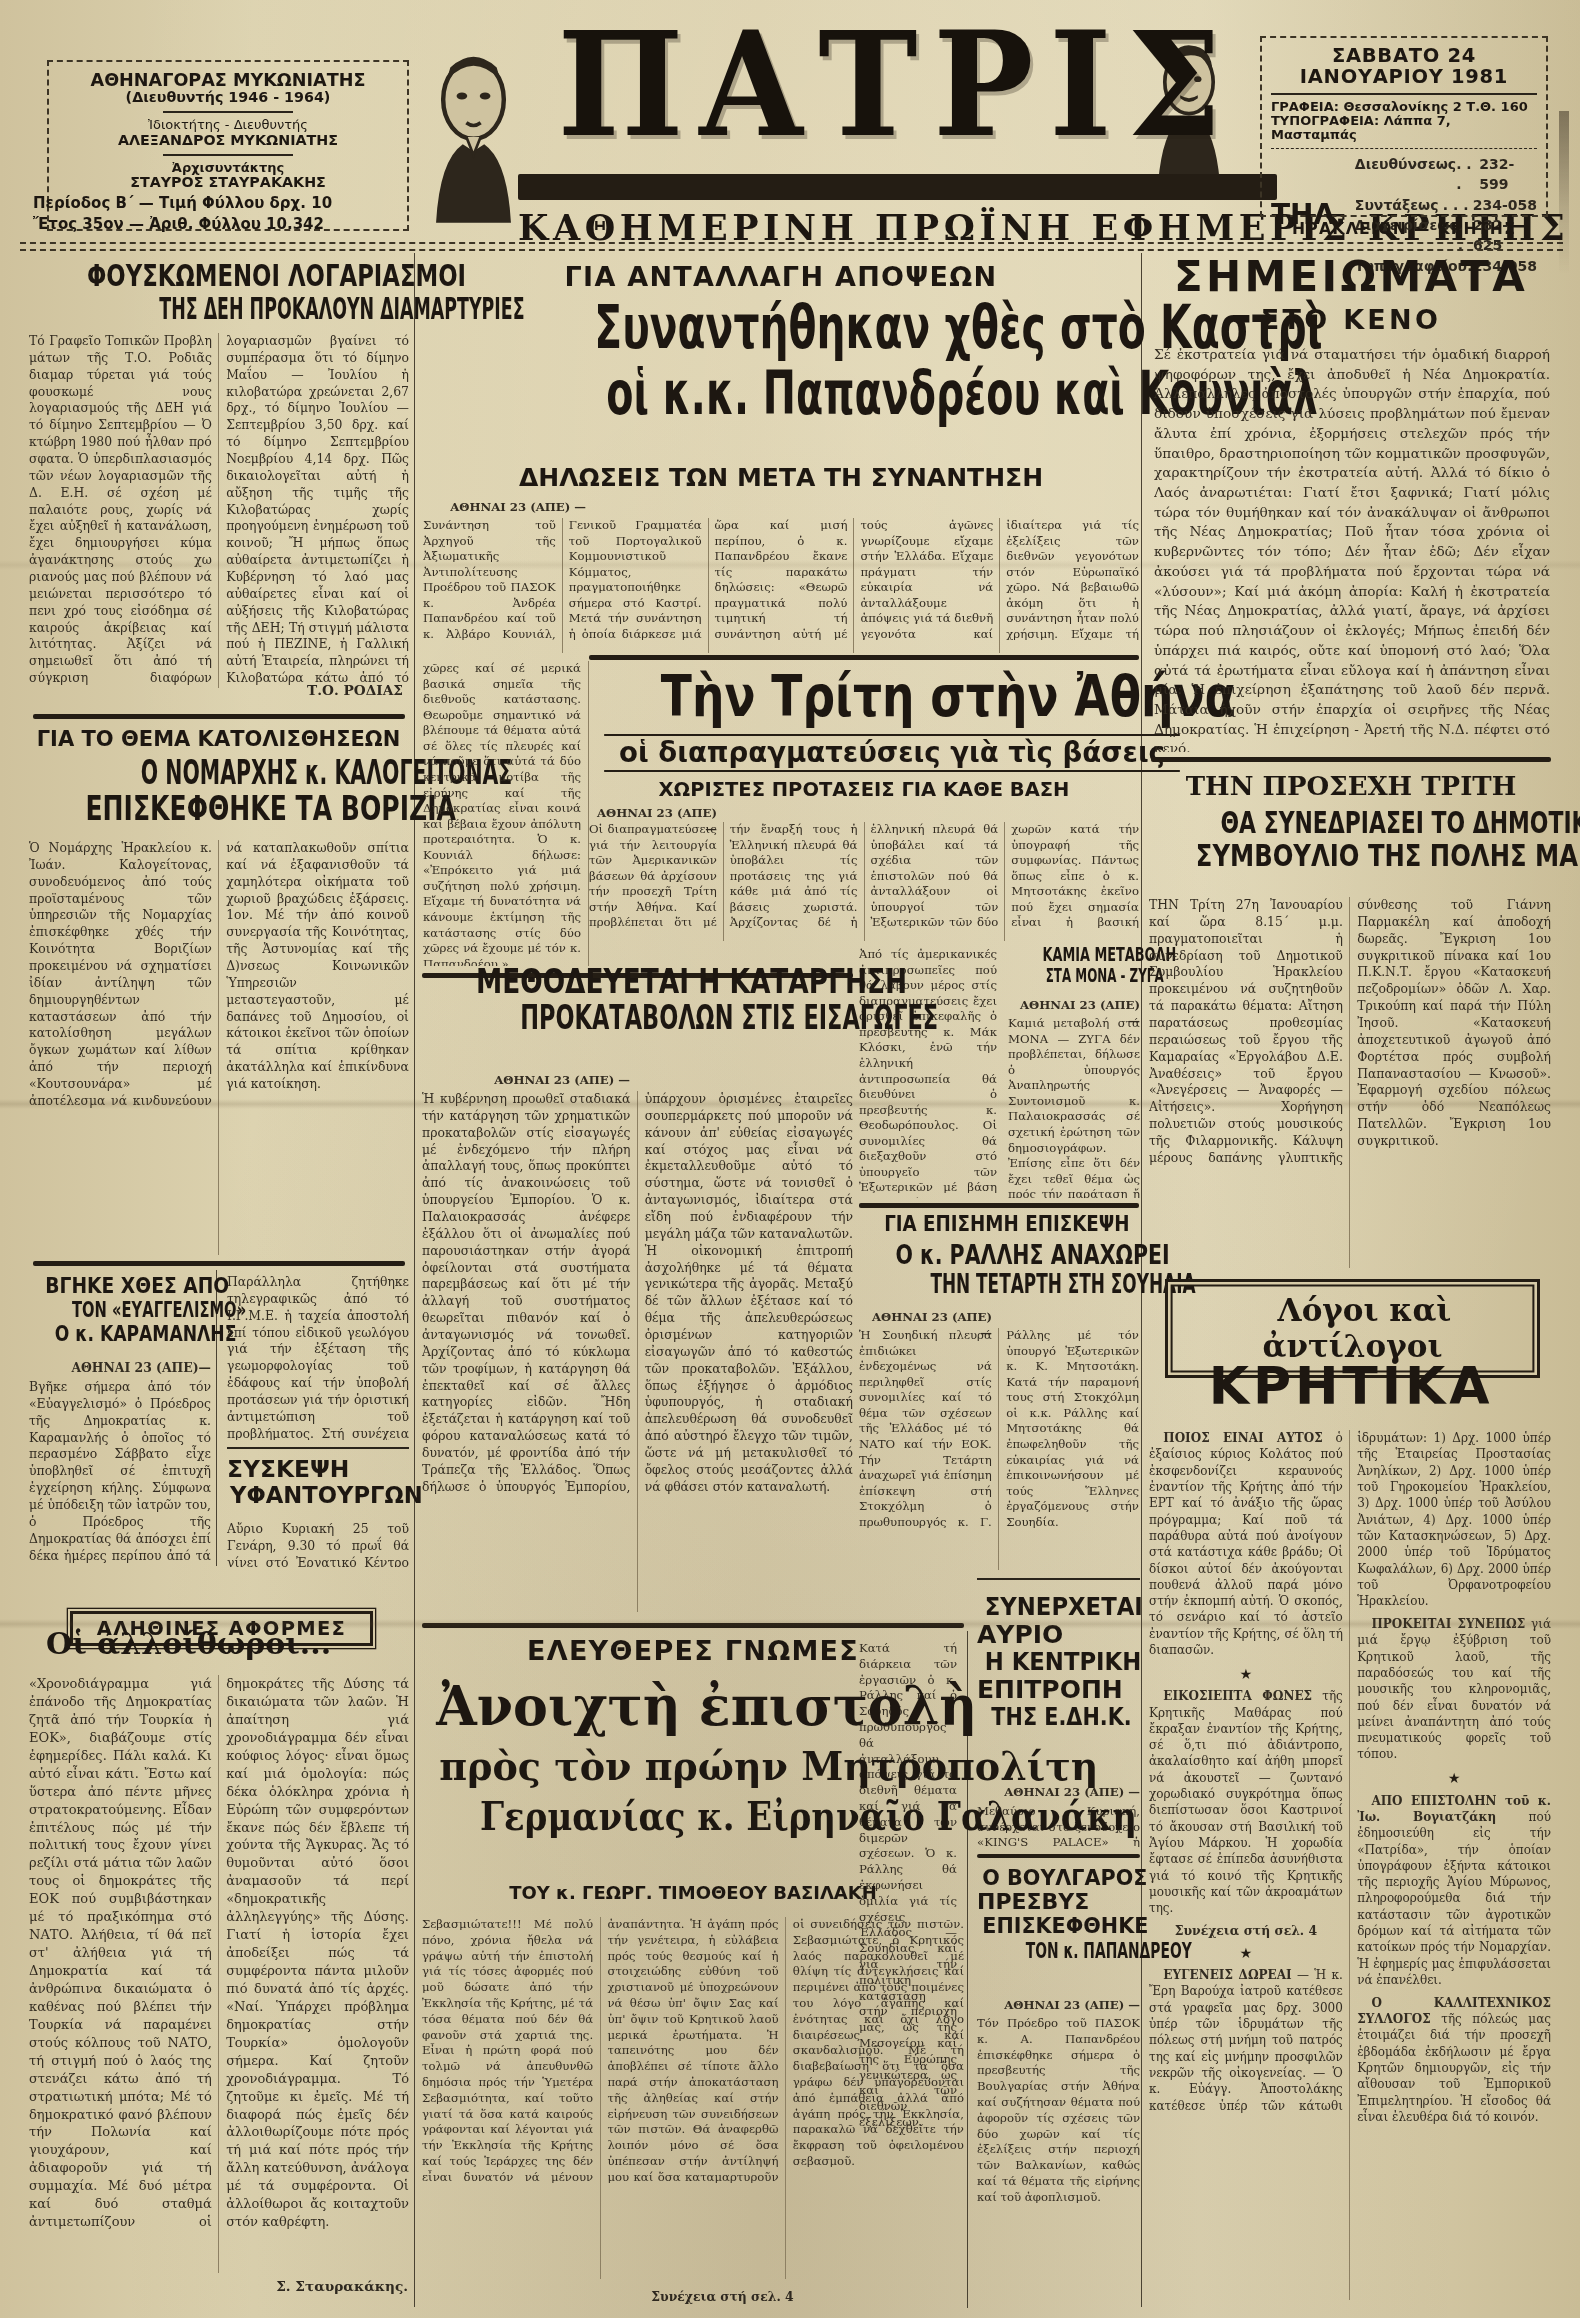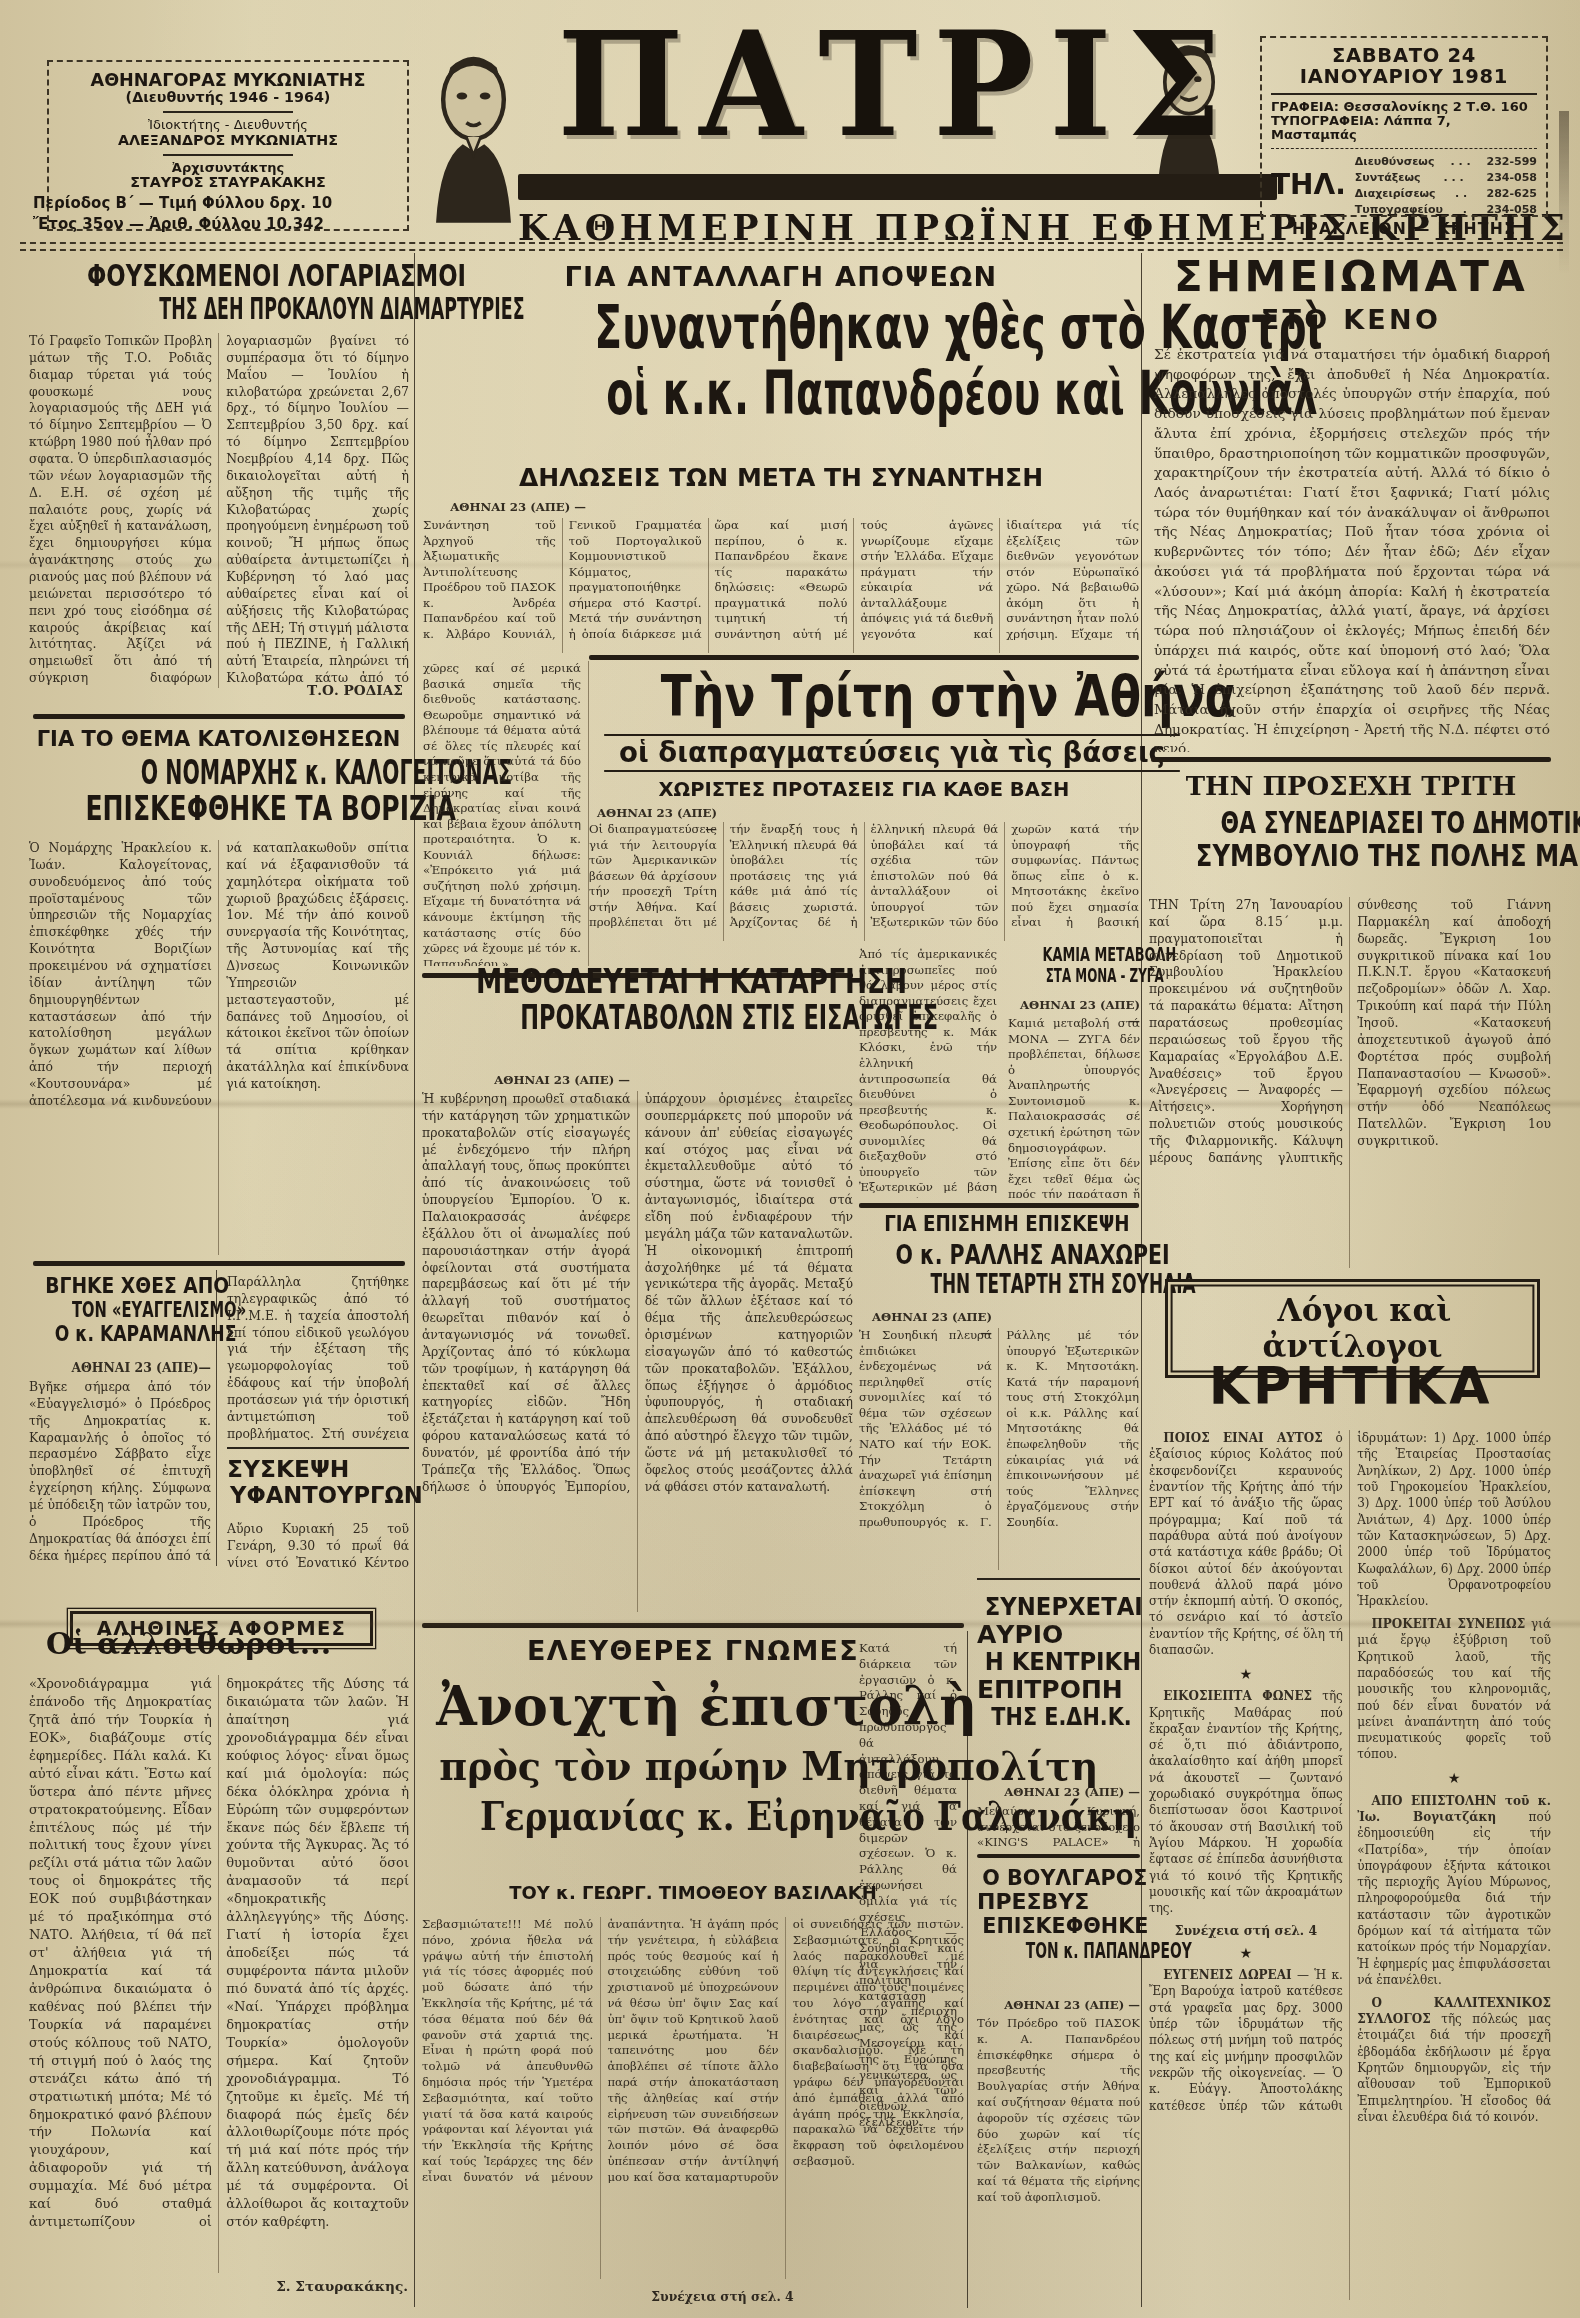--- a/index.html
+++ b/index.html
@@ -24,21 +24,21 @@
   .sq{display:inline-block;white-space:nowrap;transform:scaleX(var(--f,1));transform-origin:50% 50%;}
   .dateline{font-weight:bold;text-align:right;margin-bottom:2.6px;}
   .sig{font-weight:bold;text-align:right;}
   .kick{letter-spacing:1.3px;}
   .fold{position:absolute;left:0;right:0;height:10.4px;background:linear-gradient(180deg,transparent,rgba(92,76,48,.17),transparent);}
   .boxdash{border:2.6px dashed #3c3425;}
   .lead{font-weight:bold;}
   .star{ text-align:center;font-size:14.3px;color:#241d14;margin:3.9px 0;}
   .note{font-weight:bold;font-size:12.4px;}
   p.kp{margin:0 0 6.5px 0;text-indent:14.3px;}
-  .phone-row{display:flex;justify-content:space-between;font-weight:bold;font-size:11px;line-height:1.45;font-family:"DejaVu Sans",sans-serif;}
+  .phone-row{display:flex;justify-content:space-between;font-weight:bold;font-size:14px;line-height:1.45;font-family:"DejaVu Sans",sans-serif;}
 </style>
 </head>
 <body>
 
 <div id="page">
 
   <div class="abs boxdash" style="left:47px;top:60px;width:362px;height:171px;padding:9px 6.5px;box-sizing:border-box;">
     <div class="hs center" style="font-size:17.6px;">ΑΘΗΝΑΓΟΡΑΣ ΜΥΚΩΝΙΑΤΗΣ</div>
     <div class="hs center" style="font-size:14.3px;">(Διευθυντής 1946 - 1964)</div>
     <div style="width:130px;margin:5.2px auto;border-top:2px solid #2a241b;"></div>

